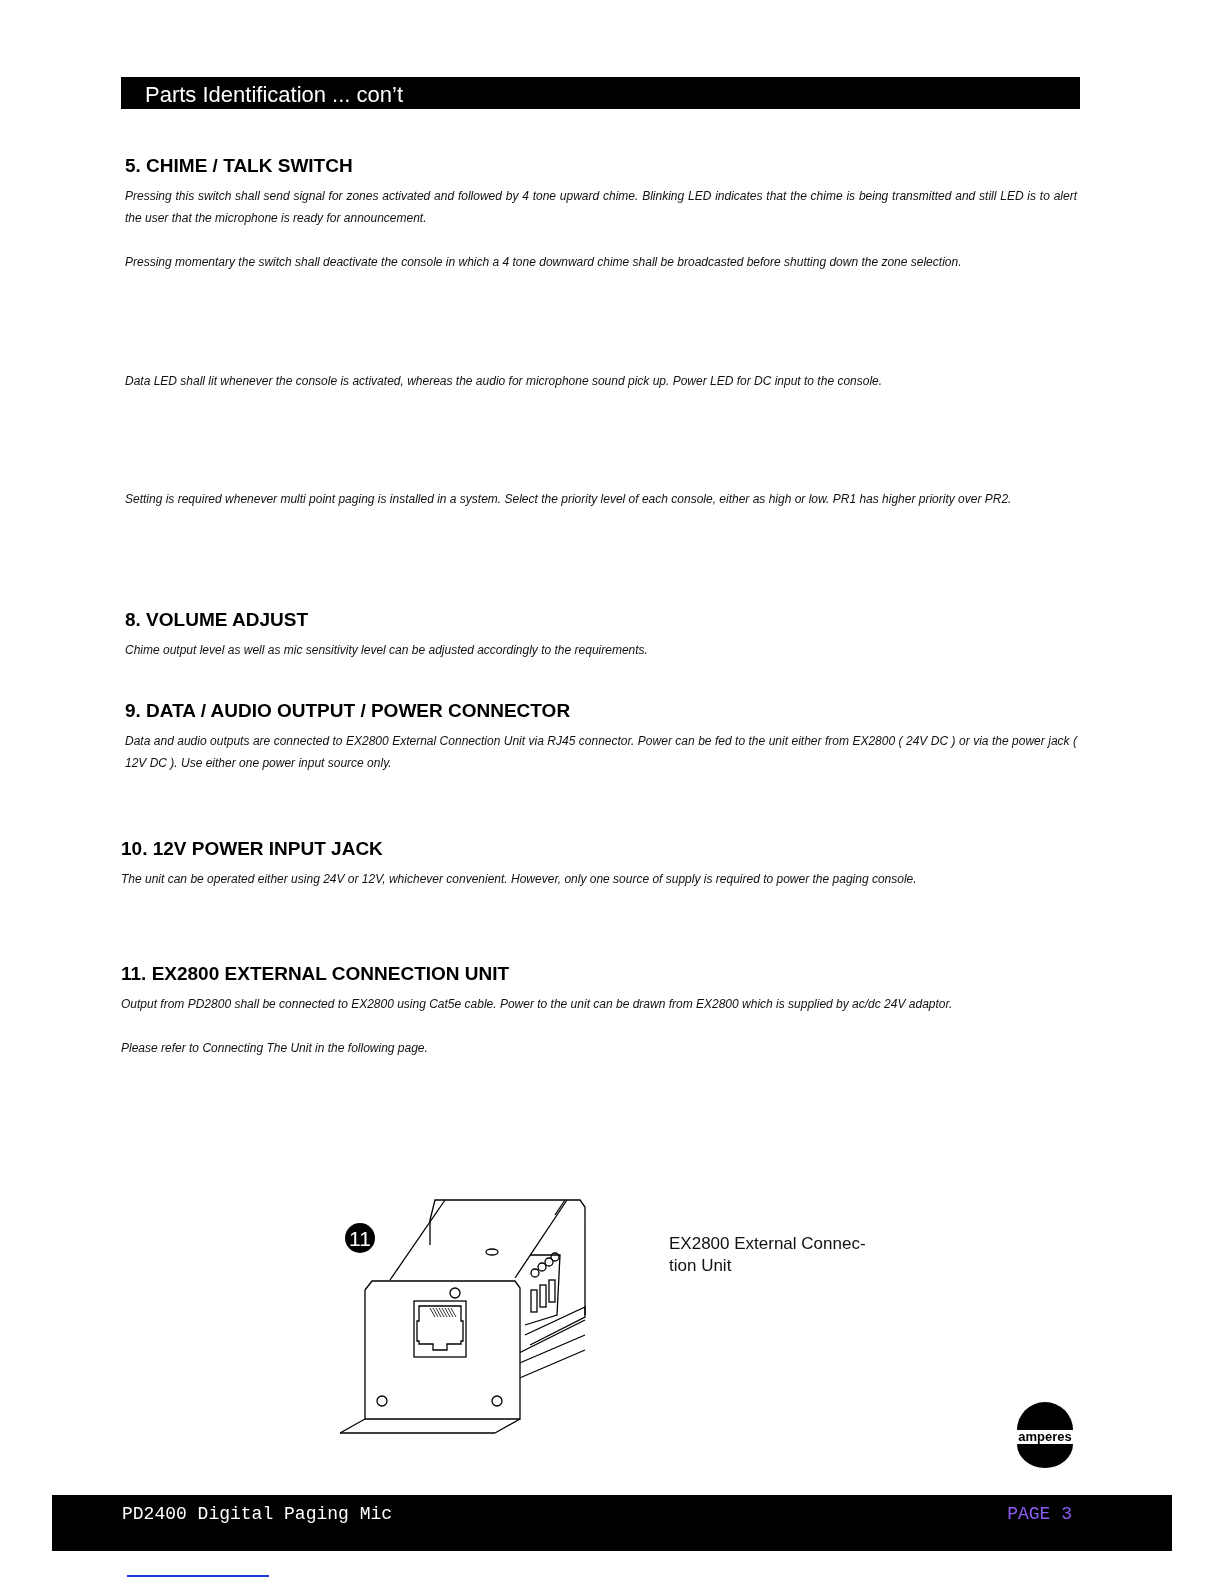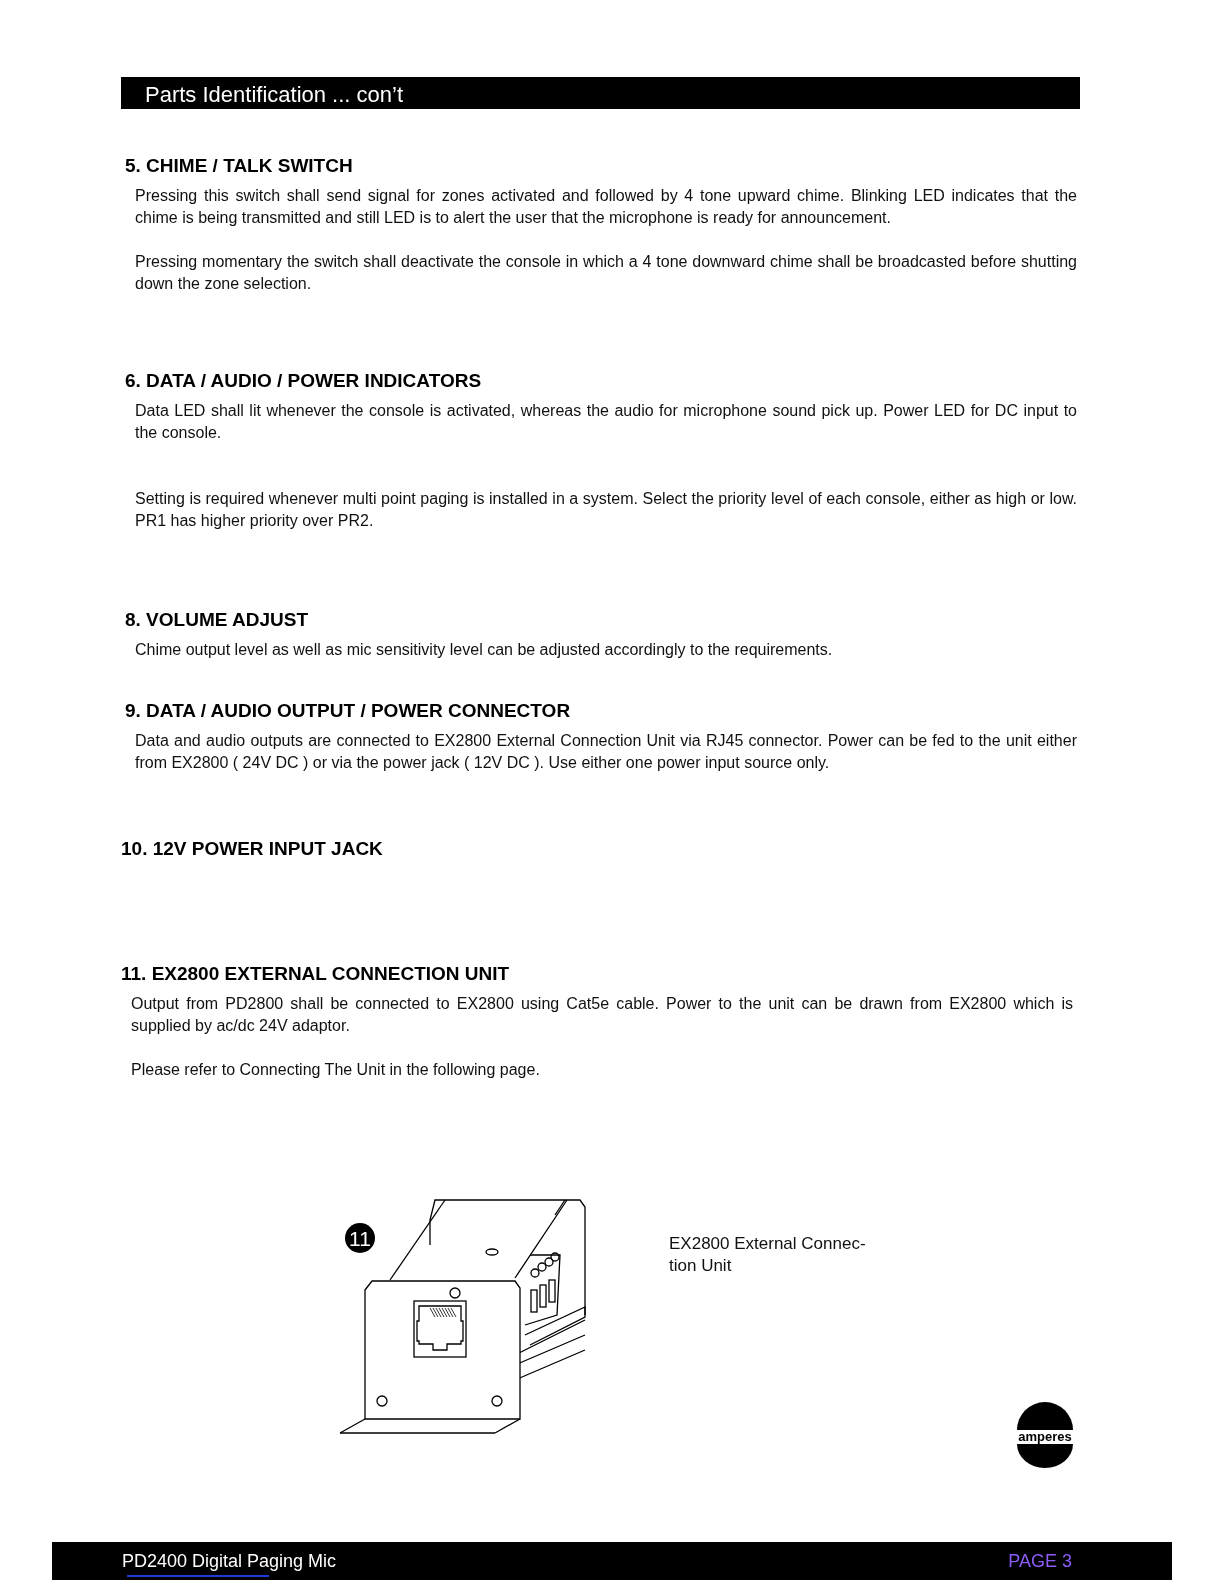--- a/index.html
+++ b/index.html
@@ -3,64 +3,64 @@
 <meta charset="utf-8">
 <style>
   html, body { margin: 0; padding: 0; background: #ffffff; }
   body { width: 1225px; height: 1585px; position: relative; overflow: hidden;
          font-family: "Liberation Sans", sans-serif; color: #111; }
   .header-bar { position: absolute; left: 121px; top: 77px; width: 959px; height: 32px;
                 background: #000; }
   .header-bar span { position: absolute; left: 24px; top: 5px; color: #fff; font-size: 22px; }
   .section { position: absolute; left: 122px; width: 955px; }
   .section h2 { margin: 0 0 8px 3px; font-size: 19px; font-weight: bold; color: #000; }
-  .section p { margin: 0 0 0 13px; font-size: 16px; line-height: 22px; text-align: justify; text-align-last: left; }
+  .section p { margin: 0 0 0 3px; font-size: 12px; line-height: 22px; text-align: justify; text-align-last: left; font-style: italic; }
   .section p + p { margin-top: 22px; }
   .caption { position: absolute; left: 669px; top: 1233px; font-size: 17px; line-height: 22px; width: 230px; }
   .logo { position: absolute; left: 1007px; top: 1402px; width: 76px; height: 66px; }
-  .footer-bar { position: absolute; left: 52px; top: 1542px; width: 1120px; height: 38px; background: #000; }
+  .footer-bar { position: absolute; left: 52px; top: 1495px; width: 1120px; height: 56px; background: #000; font-family: Liberation Mono, monospace; }
   .footer-bar .left { position: absolute; left: 70px; top: 9px; color: #fff; font-size: 18px; }
   .footer-bar .right { position: absolute; right: 100px; top: 9px; color: #8b5cf6; font-size: 18px; }
   .link-line { position: absolute; left: 127px; top: 1575px; width: 142px; height: 2px; background: #1a3bd6; }
   .diagram { position: absolute; left: 335px; top: 1195px; width: 270px; height: 240px; }
 </style>
 </head>
 <body>
 
 <div class="header-bar">
   <span>Parts Identification ... con’t</span>
 </div>
 
 <div class="section" style="top:155px">
   <h2>5.  CHIME / TALK SWITCH</h2>
   <p>Pressing this switch shall send signal for zones activated and followed by 4 tone upward chime. Blinking LED indicates that the chime is being transmitted and still LED is to alert the user that the microphone is ready for announcement.</p>
   <p>Pressing momentary the switch shall deactivate the console in which a 4 tone downward chime shall be broadcasted before shutting down the zone selection.</p>
 </div>
 
 <div class="section" style="top:370px">
-  <h2>6.  DATA / AUDIO / POWER INDICATORS</h2>
   <p>Data LED shall lit whenever the console is activated, whereas the audio for microphone sound pick up. Power LED for DC input to the console.</p>
 </div>
 
 <div class="section" style="top:488px">
   <p>Setting is required whenever multi point paging is installed in a system. Select the priority level of each console, either as high or low. PR1 has higher priority over PR2.</p>
 </div>
 
 <div class="section" style="top:609px">
   <h2>8. VOLUME ADJUST</h2>
   <p>Chime output level as well as mic sensitivity level can be adjusted accordingly to the requirements.</p>
 </div>
 
 <div class="section" style="top:700px">
   <h2>9.  DATA / AUDIO OUTPUT / POWER CONNECTOR</h2>
   <p>Data and audio outputs are connected to EX2800 External Connection Unit via RJ45 connector. Power can be fed to the unit either from EX2800 ( 24V DC ) or via the power jack ( 12V DC ). Use either one power input source only.</p>
 </div>
 
 <div class="section" style="top:838px;left:118px">
   <h2>10.  12V POWER INPUT JACK</h2>
+  <p>The unit can be operated either using 24V or 12V, whichever convenient. However, only one source of supply is required to power the paging console.</p>
 </div>
 
 <div class="section" style="top:963px;left:118px">
   <h2>11.  EX2800 EXTERNAL CONNECTION UNIT</h2>
   <p>Output from PD2800 shall be connected to EX2800 using Cat5e cable. Power to the unit can be drawn from EX2800 which is supplied by ac/dc 24V adaptor.</p>
   <p>Please refer to Connecting The Unit in the following page.</p>
 </div>
 
 <svg class="diagram" viewBox="0 0 270 240">
   <g fill="none" stroke="#000" stroke-width="1.3">

